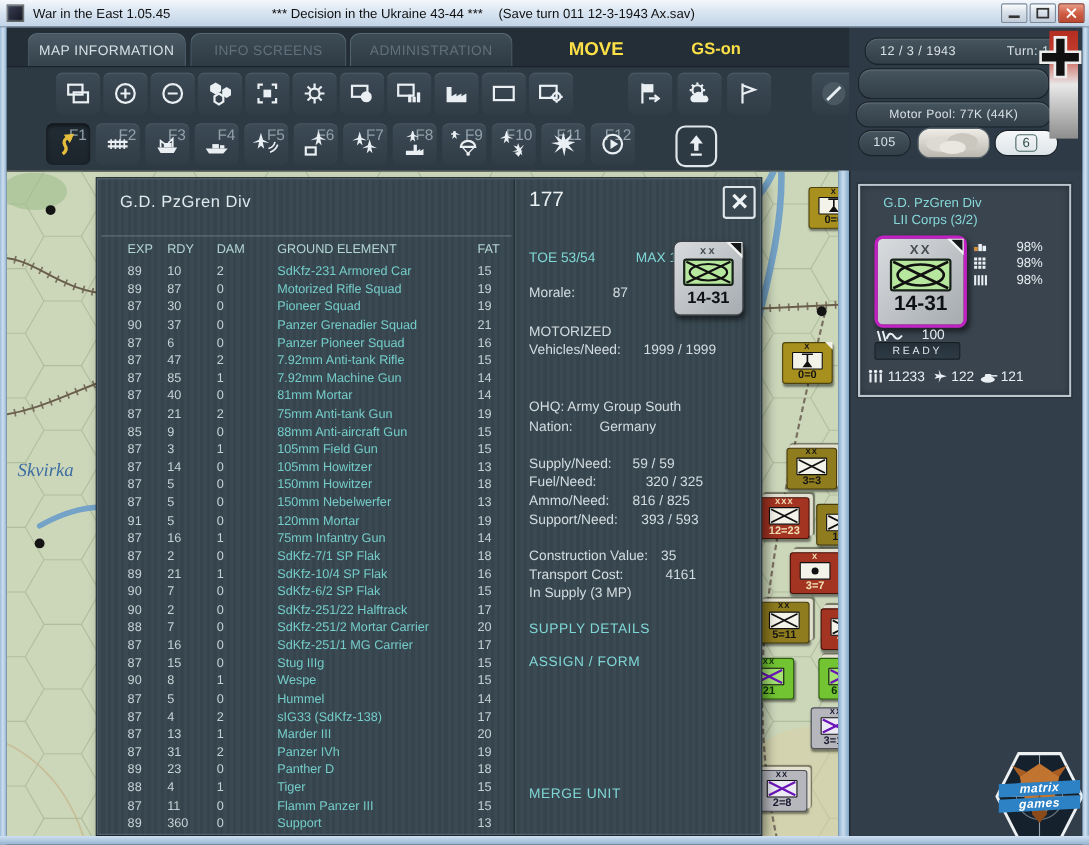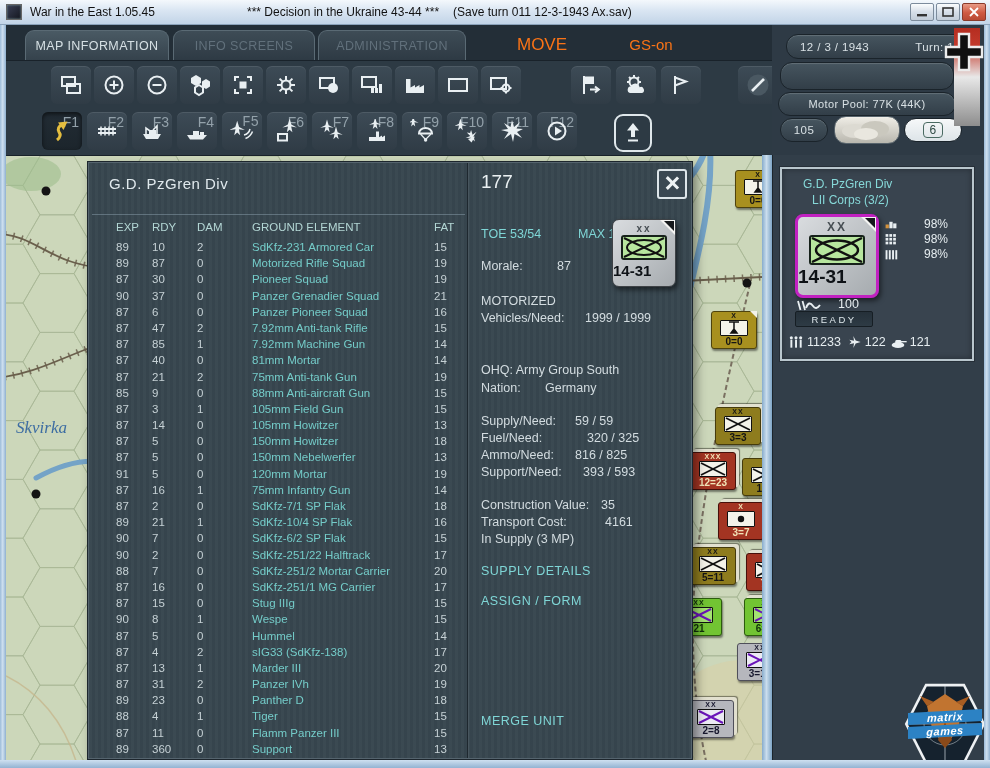--- a/index.html
+++ b/index.html
@@ -22,21 +22,21 @@
   .frameR{right:0;top:24px;width:6px;height:744px}
   .frameB{left:0;top:760px;width:990px;height:8px;background:linear-gradient(#cfe0f0,#93b3d2)}
   
   .chrome{position:absolute;left:6px;top:24px;width:978px;height:131px;background:#2d3a44;z-index:5}
   .tabrow{position:absolute;left:0;top:0;width:978px;height:36px;background:#232e37;border-bottom:1px solid #19222a}
   .tab{position:absolute;top:6px;height:29px;border-radius:9px 9px 0 0;border:1px solid #5a6a74;border-bottom:none;
     background:linear-gradient(#3e4c56,#2e3a44);color:#61707b;font-size:12.5px;letter-spacing:.4px;
     display:flex;align-items:center;justify-content:center}
   .tab.active{background:linear-gradient(#4a5a64,#35424c);color:#d6e0e4}
   .modelbl{position:absolute;top:6px;height:29px;display:flex;align-items:center;justify-content:center;
-    color:#f97316;font-weight:normal}
+    color:#fde047;font-weight:bold}
   
   .t1,.fk{position:absolute;width:40px;height:38px;border-radius:6px;
     background:linear-gradient(#3d4b56,#303c46);box-shadow:inset 0 1px 0 rgba(255,255,255,.09)}
   .t1{top:42px}.fk{top:88px}
   .t1 svg,.fk svg{position:absolute;left:8px;top:7px;width:24px;height:24px}
   .fk.active{background:linear-gradient(#222c34,#1c252c);box-shadow:inset 0 2px 4px rgba(0,0,0,.6)}
   .flab{position:absolute;top:2px;right:3px;font-size:14px;color:#93a1aa}
   .upbtn{position:absolute;left:608px;top:90px;width:34px;height:34px;border:2px solid #dfe7eb;border-radius:9px}
   .upbtn svg{position:absolute;left:5px;top:4px;width:24px;height:24px}
   
@@ -90,21 +90,21 @@
   
   .bigcounter{position:absolute;border:1px solid #3e4246;border-radius:7px;
     background:linear-gradient(135deg,#d9dcdf,#a6abaf);box-shadow:2px 3px 5px rgba(0,0,0,.5)}
   .bigcounter .ctri{position:absolute;top:0;right:0;width:0;height:0;
     border-left:15px solid transparent;border-top:15px solid #f4f4f2}
   .bigcounter .ctri2{position:absolute;top:1px;right:1px;width:0;height:0;
     border-left:10px solid transparent;border-top:10px solid #15181b}
   .bigcounter .bsz{font-weight:bold;color:#474e53;text-align:center;letter-spacing:2px}
   .bigcounter .bsym{margin:0 auto;background:#b7e69e;border:2px solid #16211a;border-radius:3px;position:relative}
   .bigcounter .bsym svg{position:absolute;inset:0;width:100%;height:100%}
-  .bigcounter .bstr{font-weight:bold;color:#0e1216;}
+  .bigcounter .bstr{font-weight:bold;color:#0e1216;text-align:center}
   .dcounter{left:143px;top:56px;width:62px;height:66px}
   .dcounter .bsz{font-size:10px;margin-top:3px}
   .dcounter .bsym{width:42px;height:21px;margin-top:1px}
   .dcounter .bstr{font-size:15px;margin-top:2px}
   
   .edgestrip{position:absolute;left:762px;top:155px;width:10px;height:605px;z-index:7;
     background:linear-gradient(90deg,#86abcc,#cadded 45%,#7ea5c6)}
   .sidebar{position:absolute;left:772px;top:155px;width:212px;height:605px;background:#323e49;z-index:8;
     border-left:1px solid #1b242b}
   .ubox{position:absolute;left:7px;top:12px;width:190px;height:190px;background:#39444f;
@@ -299,21 +299,21 @@
         </svg>
       </div>
       <div class="fk" style="left: 171px;">
         <span class="flab">F4</span>
         <svg viewBox="0 0 24 24">
           <path d="M2,16 h20 l-4,4.5 h-13 z" fill="#e9eff2"></path>
           <rect x="8" y="12" width="6" height="4" fill="#e9eff2"></rect>
           <rect x="15" y="13" width="4" height="3" fill="#e9eff2"></rect>
         </svg>
       </div>
-      <div class="fk" style="left: 216px; font-family: Liberation Mono, monospace;">
+      <div class="fk" style="left: 216px;">
         <span class="flab">F5</span>
         <svg viewBox="0 0 24 24">
           <g transform="translate(-3,0) scale(.85)">
             <polygon points="12,2 14.2,9.5 21,13 14,12 15.5,19 12,15.8 8.5,19 10,12 3,13 9.8,9.5" fill="#e9eff2"></polygon>
           </g>
           <path d="M14,16 a8,8 0 0 0 6,-6 M15.5,19.5 a12,12 0 0 0 7,-7" stroke="#e9eff2" stroke-width="1.5" fill="none"></path>
         </svg>
       </div>
       <div class="fk" style="left: 261px;">
         <span class="flab">F6</span>

